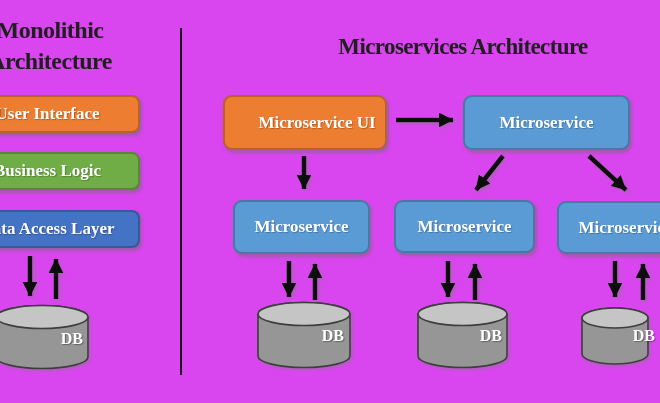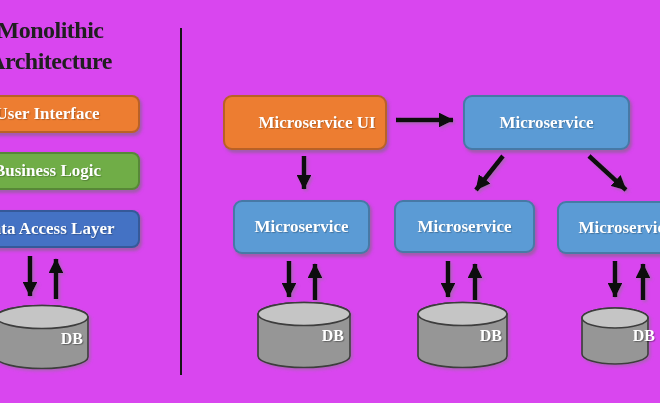--- a/index.html
+++ b/index.html
@@ -39,20 +39,21 @@
 
 <div class="canvas">
 
   <div class="divider"></div>
 
   <div class="title title-left">
     <div>Monolithic</div>
     <div>Architecture</div>
   </div>
 
+  <div class="title title-right">Microservices Architecture</div>
 
   <div class="pill pill-left pill-ui" style="background-color: rgb(237, 125, 49);">User Interface</div>
   <div class="pill pill-left pill-logic" style="background-color: rgb(112, 173, 71);">Business Logic</div>
   <div class="pill pill-left pill-data" style="background-color: rgb(68, 114, 196);">Data Access Layer</div>
 
   <div class="pill ms-ui" style="background-color: rgb(237, 125, 49); padding-left: 24px;">Microservice UI</div>
   <div class="pill ms-gw" style="background-color: rgb(91, 155, 213);">Microservice</div>
   <div class="pill ms-a" style="background-color: rgb(91, 155, 213);">Microservice</div>
   <div class="pill ms-b" style="background-color: rgb(91, 155, 213);">Microservice</div>
   <div class="pill ms-c" style="background-color: rgb(91, 155, 213);">Microservice</div>

